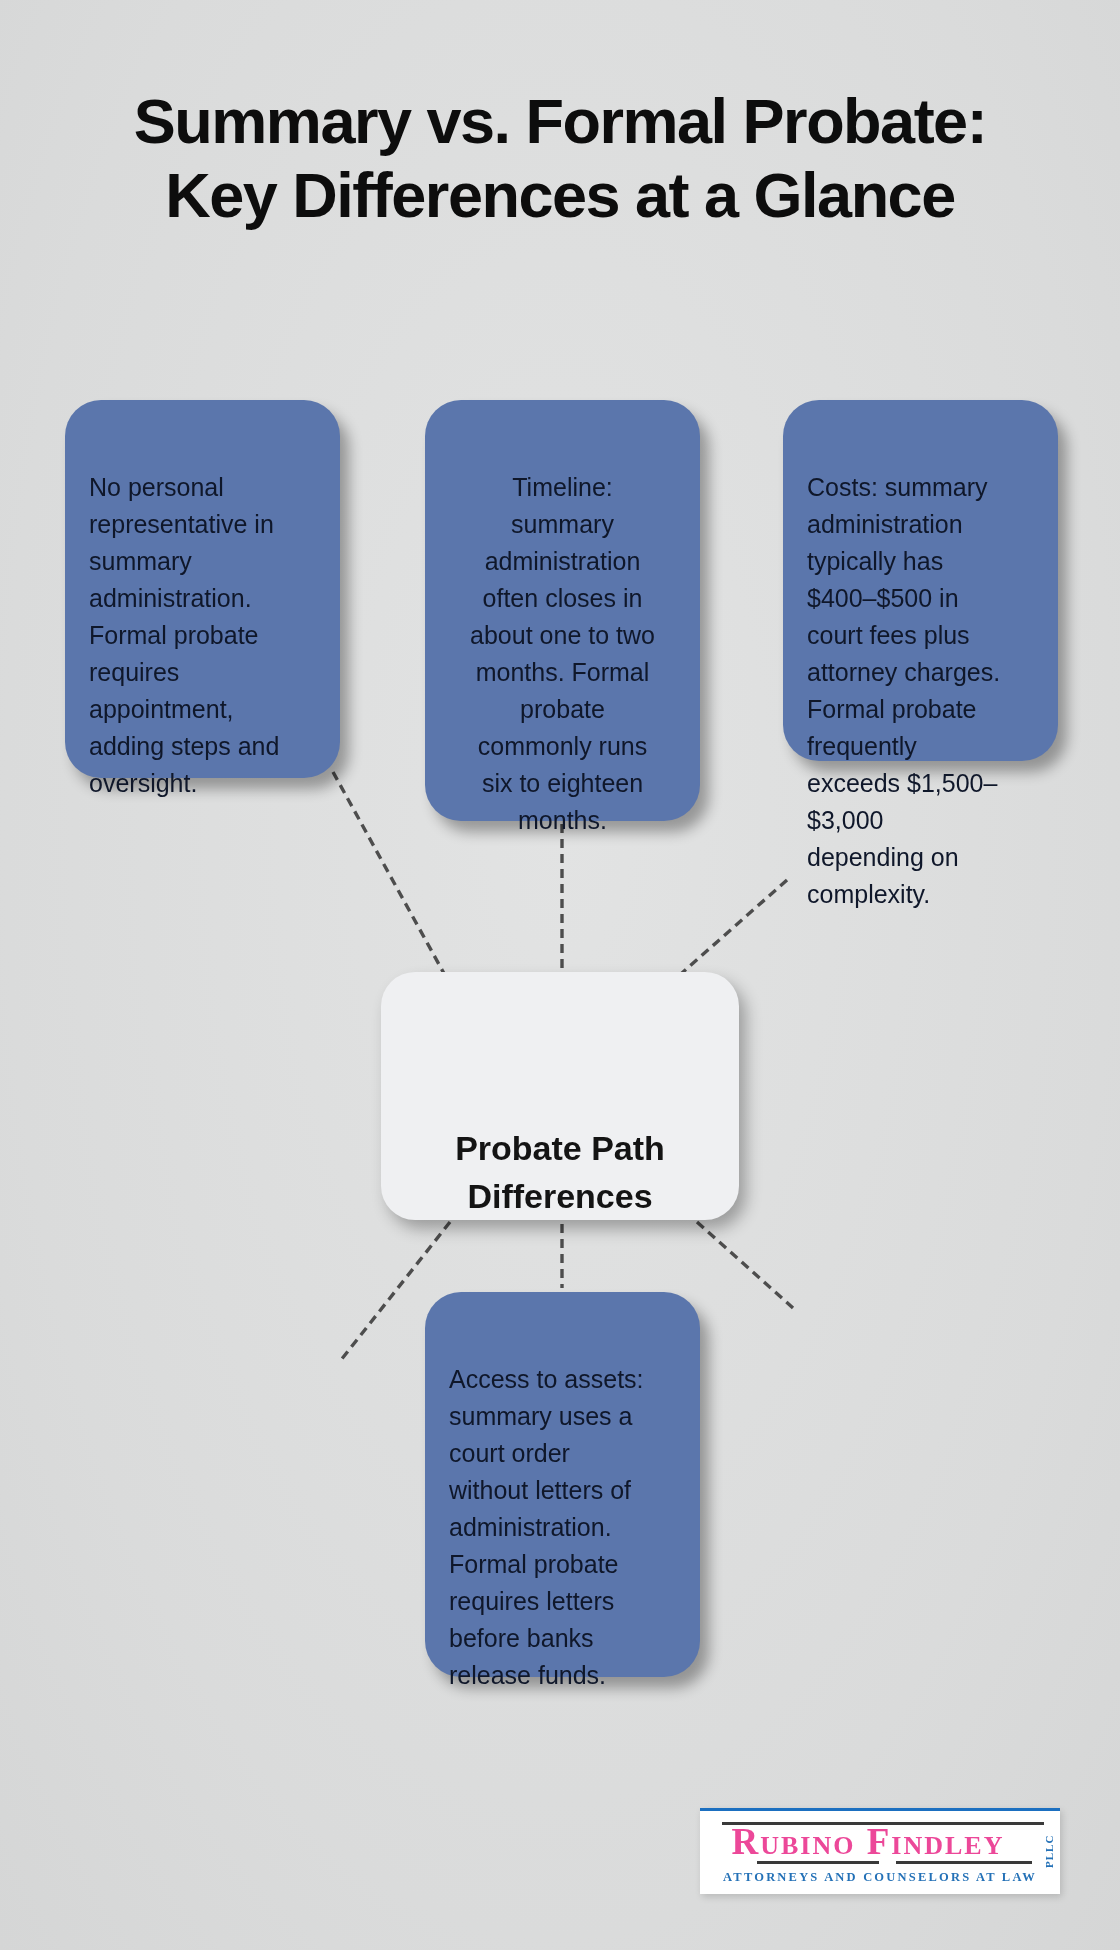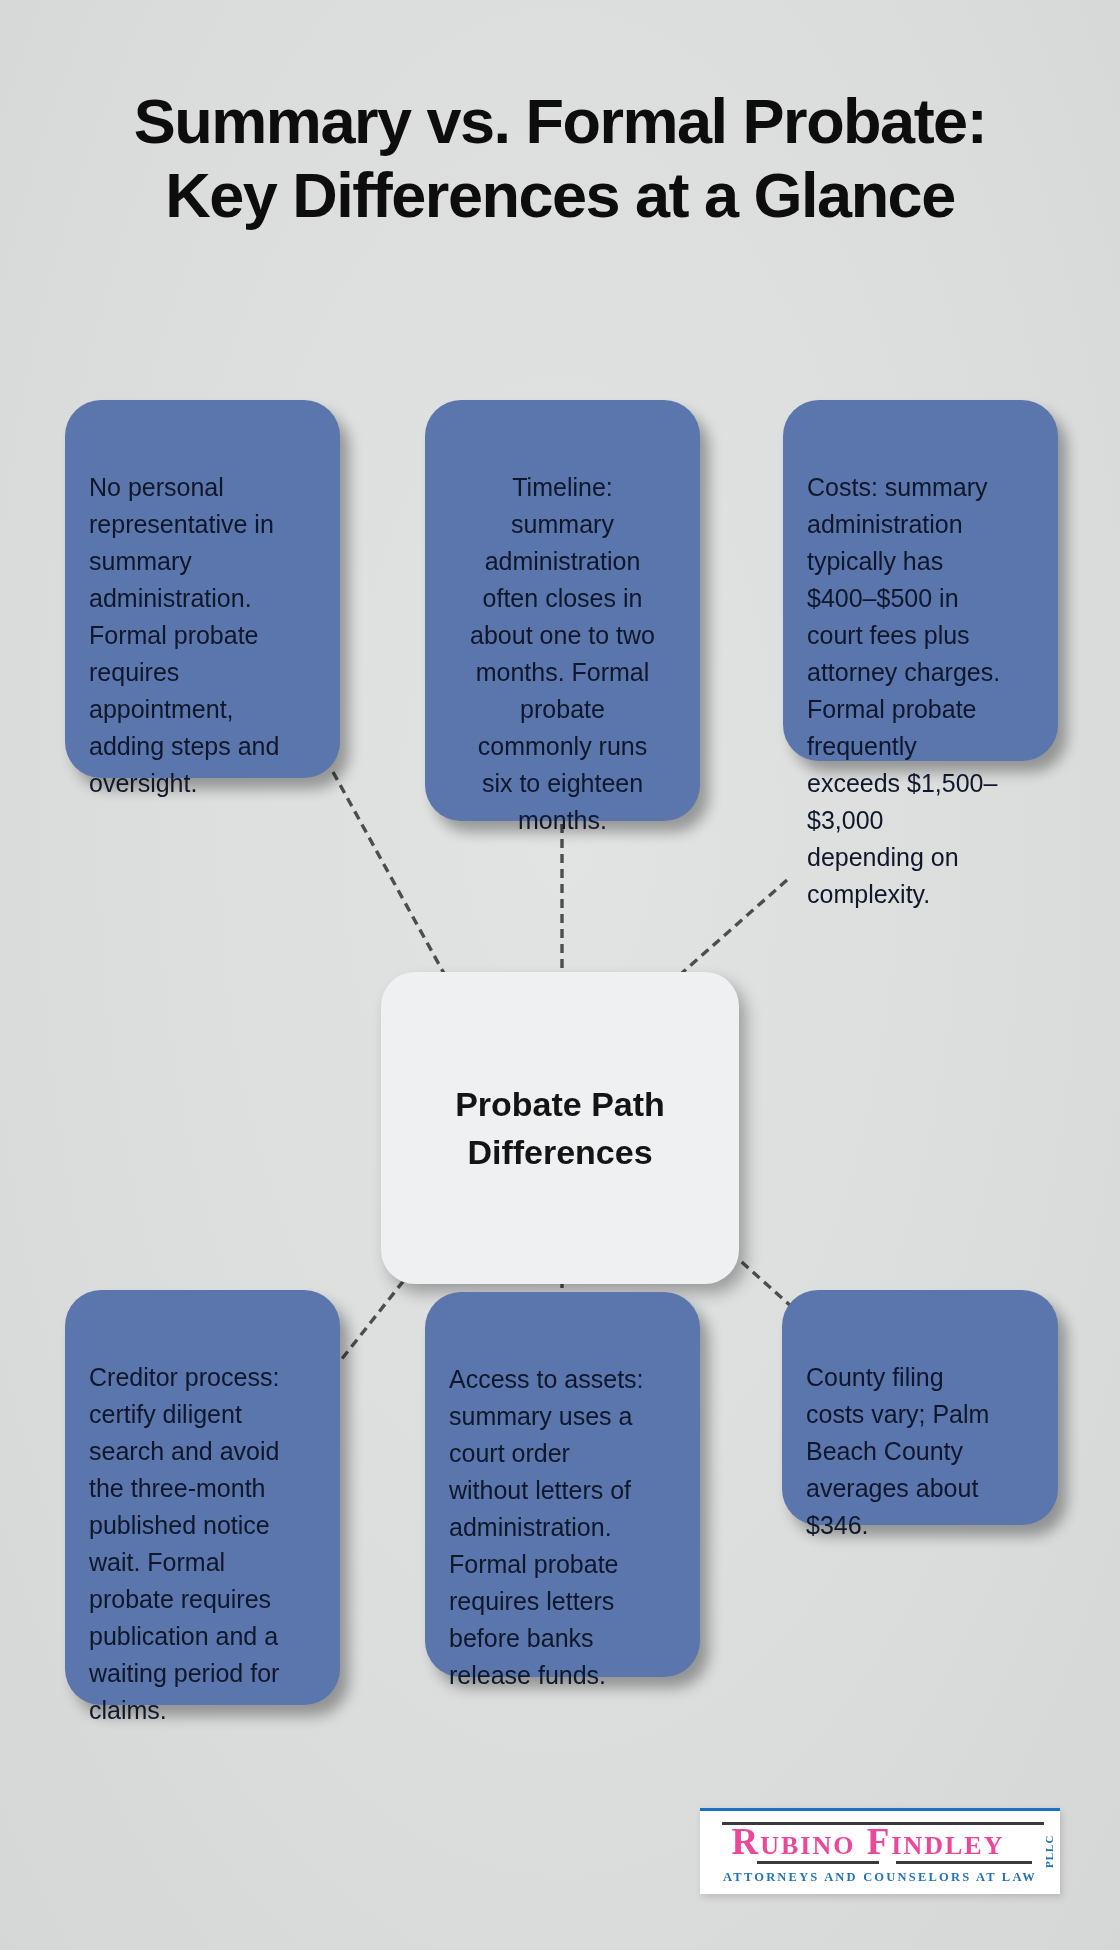--- a/index.html
+++ b/index.html
@@ -35,25 +35,25 @@
     font-size:25px;line-height:37px;
     white-space:pre-line;
   }
   .card-tl{left:65px;top:400px;width:275px;height:378px;}
   .card-tm{left:425px;top:400px;width:275px;height:421px;text-align:center;}
   .card-tr{left:783px;top:400px;width:275px;height:361px;}
   .card-bl{left:65px;top:1290px;width:275px;height:415px;}
   .card-bm{left:425px;top:1292px;width:275px;height:385px;}
   .card-br{left:782px;top:1290px;width:276px;height:235px;}
   .center-node{
-    position:absolute;left:381px;top:972px;width:358px;height:312px;
+    position:absolute;left:381px;top:972px;width:358px;height:248px;
     background:#eff0f2;
     border-radius:34px;
     box-shadow:7px 9px 16px rgba(0,0,0,0.30);
-    display:flex;align-items:center;justify-content:center;
+    display:flex;align-items:flex-end;justify-content:center;
     text-align:center;
     font-size:34px;line-height:48px;font-weight:800;
     color:#141414;
     white-space:pre-line;
   }
   .logo{
     position:absolute;left:700px;top:1808px;width:360px;height:86px;
     background:#ffffff;
     border-top:3px solid #1b6fc0;
     box-shadow:2px 3px 7px rgba(0,0,0,0.15);
@@ -141,52 +141,33 @@
 $3,000
 depending on
 complexity.</span>
   </div>
 
   <div class="center-node">
     <span>Probate Path
 Differences</span>
   </div>
 
-  <div class="card card-bl">
-    <span>Creditor process:
-certify diligent
-search and avoid
-the three-month
-published notice
-wait. Formal
-probate requires
-publication and a
-waiting period for
-claims.</span>
-  </div>
 
   <div class="card card-bm">
     <span>Access to assets:
 summary uses a
 court order
 without letters of
 administration.
 Formal probate
 requires letters
 before banks
 release funds.</span>
   </div>
 
-  <div class="card card-br">
-    <span>County filing
-costs vary; Palm
-Beach County
-averages about
-$346.</span>
-  </div>
 
   <div class="logo">
     <div class="bar-top"></div>
     <div class="firm-name">Rubino Findley</div>
     <div class="pllc">PLLC</div>
     <div class="bar-under-a"></div>
     <div class="bar-under-b"></div>
     <div class="tagline">ATTORNEYS AND COUNSELORS AT LAW</div>
   </div>
 

